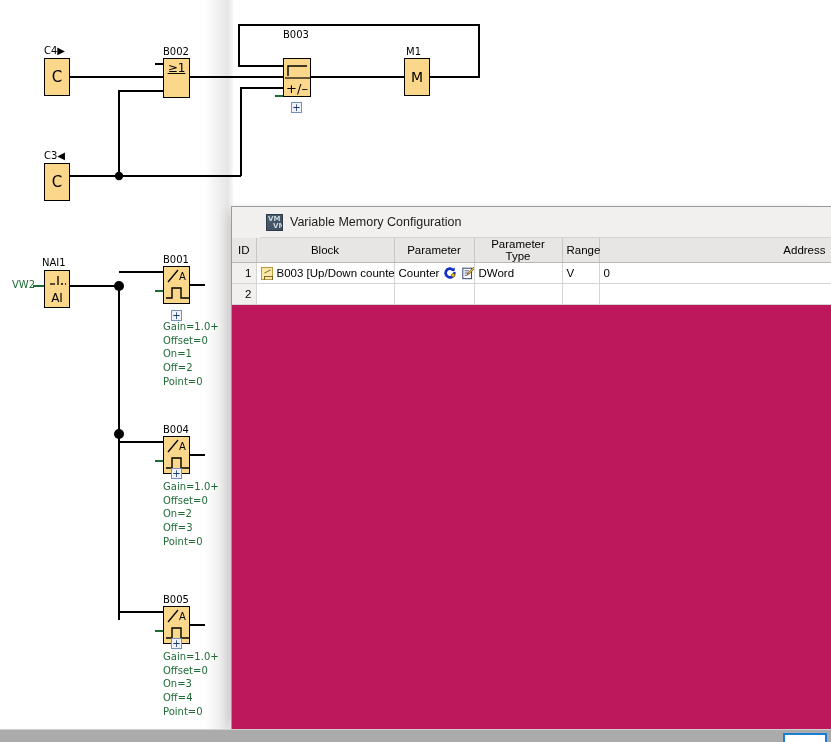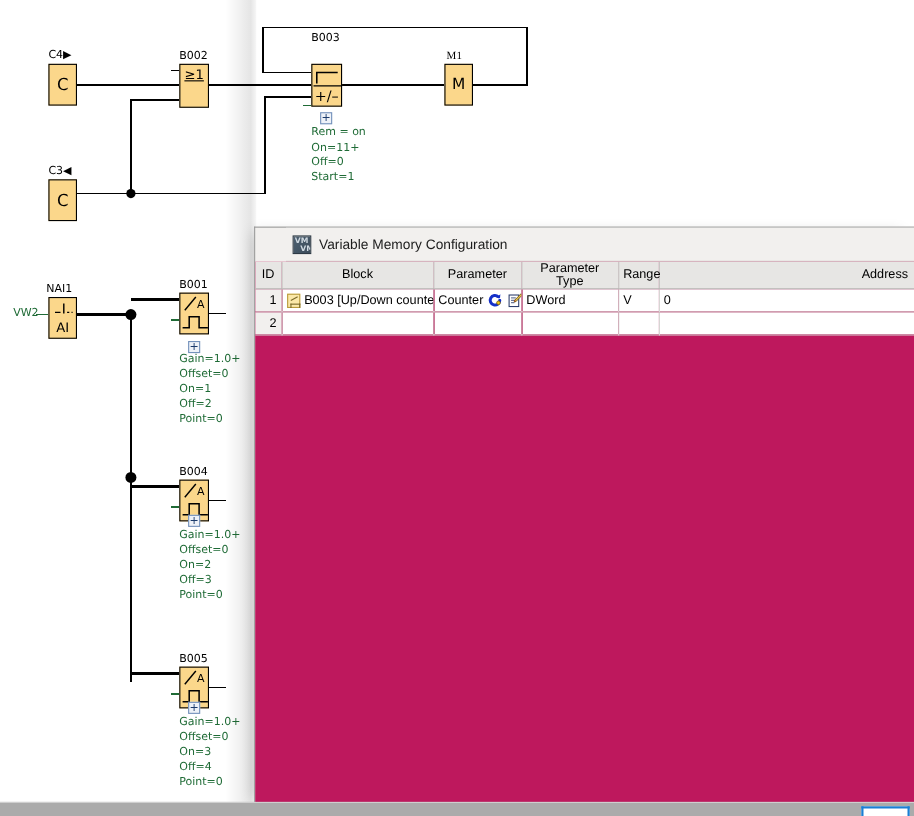--- a/index.html
+++ b/index.html
@@ -278,21 +278,21 @@
       <path d="M155,631 L163,631"></path>
       <path d="M275,96 L283,96"></path>
       <path d="M33,286 L44,286"></path>
     </g>
   </svg>
 
   <div class="blk-label" style="left:44px; top:45px;"><span>C4</span><span>▶</span></div>
   <div class="blk-label" style="left:44px; top:150px;"><span>C3</span><span>◀</span></div>
   <div class="blk-label" style="left:163px; top:46px;">B002</div>
   <div class="blk-label" style="left:283px; top:29px;">B003</div>
-  <div class="blk-label" style="left:406px; top:46px;font-family:Liberation Serif, serif;">M1</div>
+  <div class="blk-label" style="left:406px; top:46px;">M1</div>
   <div class="blk-label" style="left:42px; top:257px;">NAI1</div>
   <div class="blk-label" style="left:163px; top:254px;">B001</div>
   <div class="blk-label" style="left:163px; top:424px;">B004</div>
   <div class="blk-label" style="left:163px; top:594px;">B005</div>
 
   <div class="blk-box" style="left:44px; top:58px; width:26px; height:38px;">
     <div class="blk-glyph" style="font-size:15px;">C</div>
   </div>
 
   <div class="blk-box" style="left:44px; top:163px; width:26px; height:38px;">
@@ -344,26 +344,20 @@
     <svg width="27" height="38" style="position:absolute;left:0;top:0;">
       <line x1="4" y1="15" x2="14" y2="3" stroke="#000" stroke-width="1.3"></line>
       <text x="15" y="13" font-family="DejaVu Sans" font-size="10" fill="#000">A</text>
       <path d="M2,31 L8,31 L8,21 L17,21 L17,31 L25,31" stroke="#000" stroke-width="1.4" fill="none"></path>
     </svg>
   </div>
 
   <div class="conn-label" style="left:12px; top:279px;">VW2</div>
 
   <div class="plus-toggle" style="left:291px; top:102px;">+</div>
-  <div class="param-text" style="left:283px; top:114px;">
-    <div>Rem = on</div>
-    <div>On=11+</div>
-    <div>Off=0</div>
-    <div>Start=1</div>
-  </div>
 
   <div class="plus-toggle" style="left:171px; top:310px;">+</div>
   <div class="param-text" style="left:163px; top:320px;">
     <div>Gain=1.0+</div>
     <div>Offset=0</div>
     <div>On=1</div>
     <div>Off=2</div>
     <div>Point=0</div>
   </div>
 

